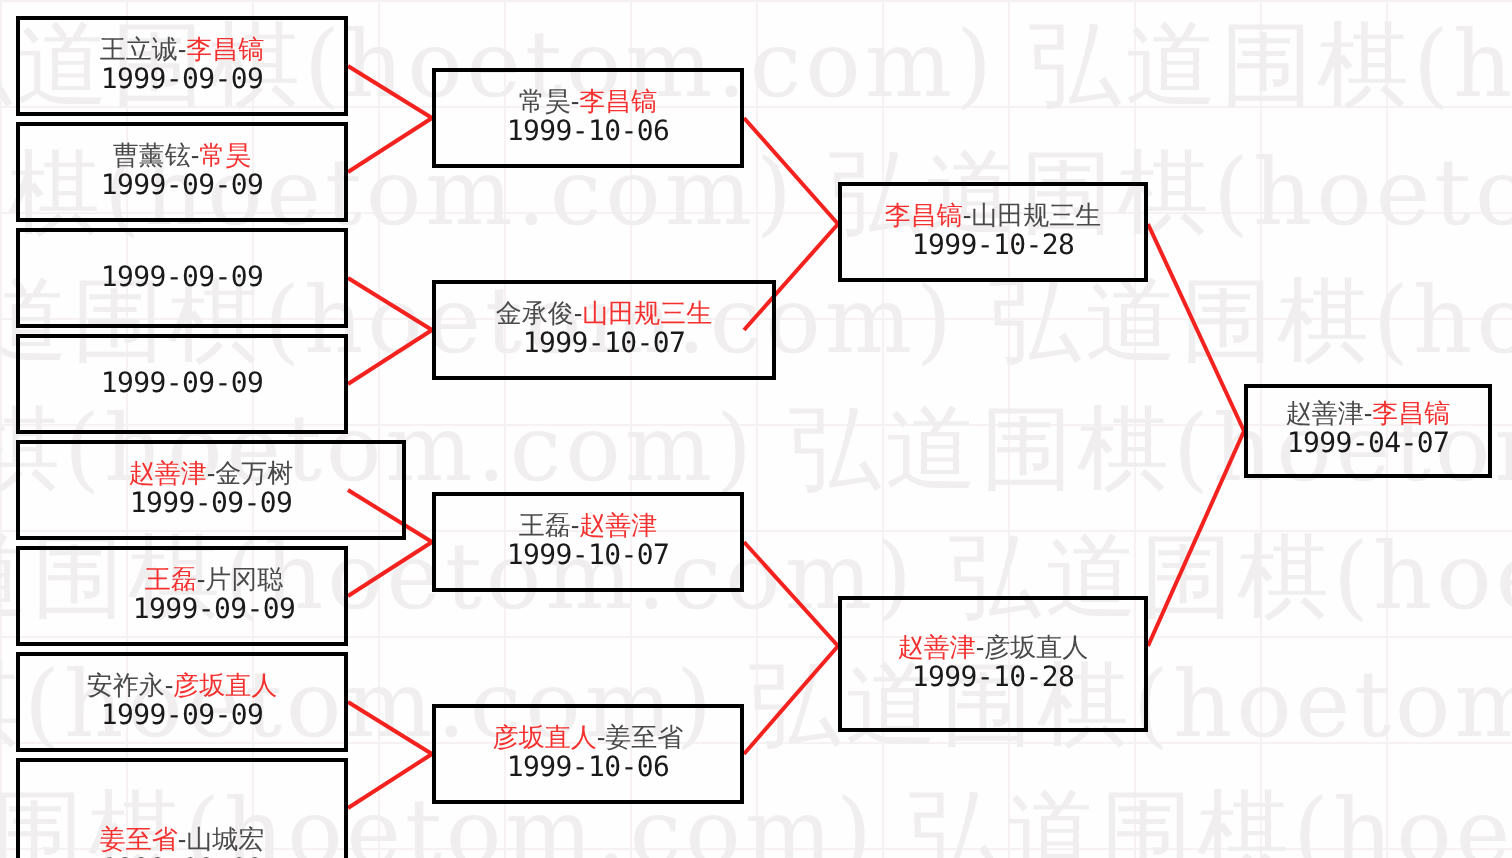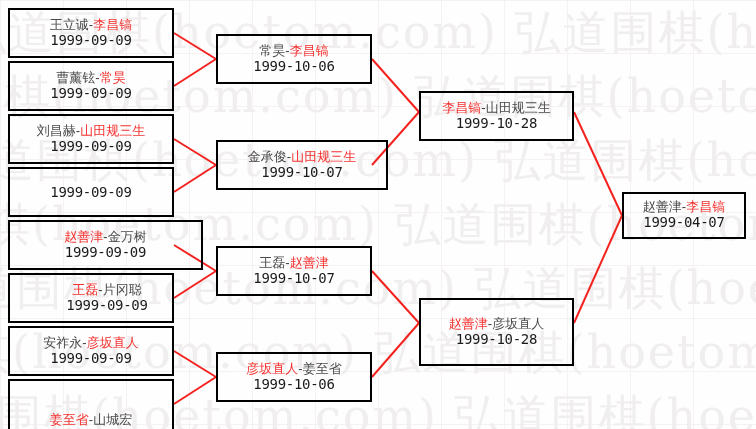--- a/index.html
+++ b/index.html
@@ -145,21 +145,20 @@
   <div id="matches-host">
       <div class="match" style="left: 8px; top: 8px; width: 166px; height: 50px;">
         <div class="players"><span class="loser">王立诚</span><span class="sep">-</span><span class="winner">李昌镐</span></div>
         <div class="date">1999-09-09</div>
       </div>
       <div class="match" style="left: 8px; top: 61px; width: 166px; height: 50px;">
         <div class="players"><span class="loser">曹薰铉</span><span class="sep">-</span><span class="winner">常昊</span></div>
         <div class="date">1999-09-09</div>
       </div>
       <div class="match" style="left: 8px; top: 114px; width: 166px; height: 50px;">
-        <div class="players"><span class="loser">刘昌赫</span><span class="sep">-</span><span class="winner">山田规三生</span></div>
         <div class="date">1999-09-09</div>
       </div>
       <div class="match" style="left: 8px; top: 167px; width: 166px; height: 50px;">
         <div class="date">1999-09-09</div>
       </div>
       <div class="match" style="left: 8px; top: 220px; width: 195px; height: 50px;">
         <div class="players"><span class="winner">赵善津</span><span class="sep">-</span><span class="loser">金万树</span></div>
         <div class="date">1999-09-09</div>
       </div>
       <div class="match" style="left: 8px; top: 273px; width: 166px; height: 50px; padding-left: 32px;">

